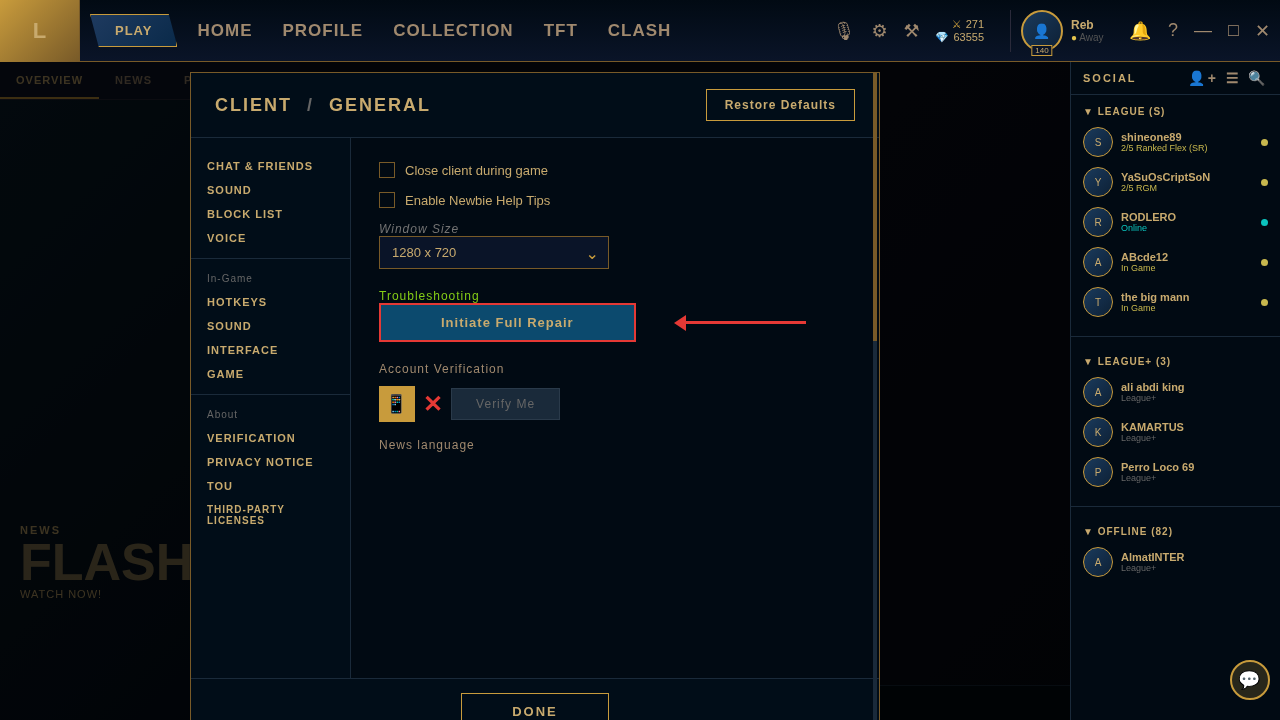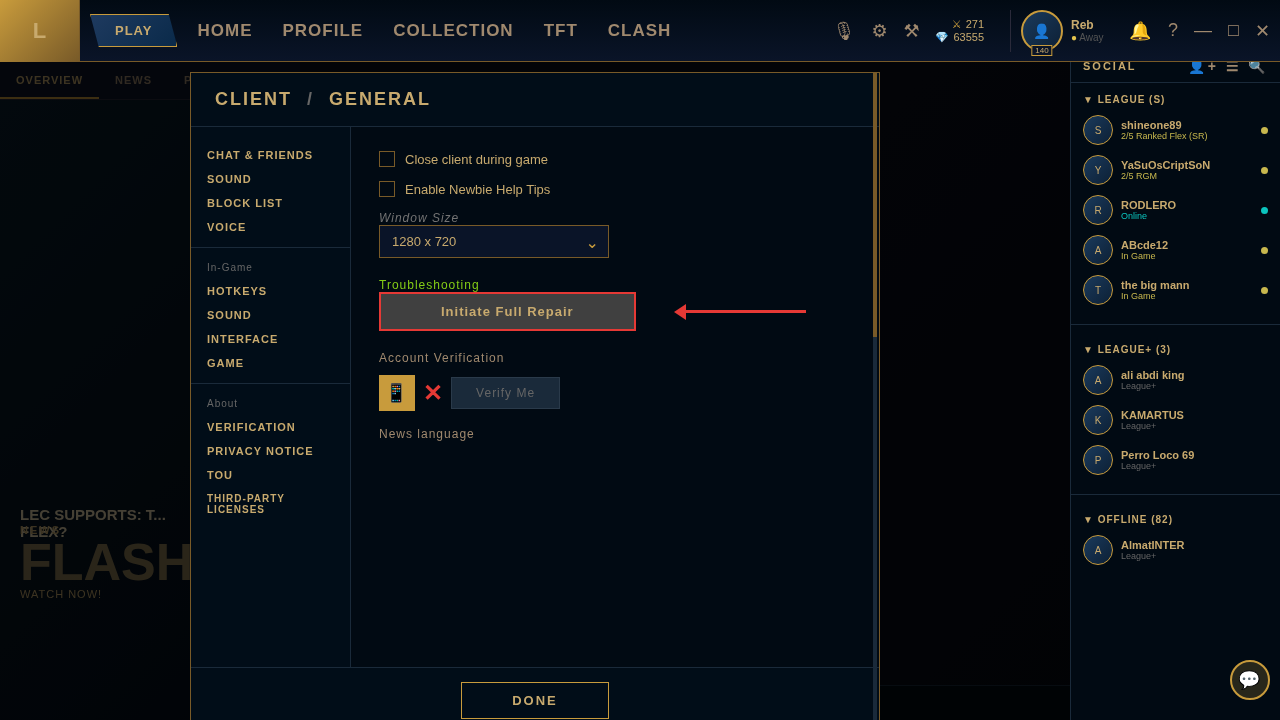--- a/index.html
+++ b/index.html
@@ -227,21 +227,21 @@
       bottom: 180px;
       left: 20px;
       font-size: 15px;
       font-weight: bold;
       color: #e8d5b0;
     }
 
     
     .right-panel {
       position: absolute;
-      top: 50px;
+      top: 62px;
       right: 0;
       width: 210px;
       bottom: 0;
       background: #010a13;
       border-left: 1px solid #1a2a3a;
       z-index: 5;
       margin-left: 41px;
     }
 
     .social-header {
@@ -491,21 +491,21 @@
       margin-bottom: 0;
     }
 
     .repair-btn-container {
       position: relative;
       display: inline-block;
       margin-bottom: 20px;
     }
 
     .repair-btn {
-      background: #404040;
+      background: #0c4a6e;
       border: 2px solid #e53935;
       color: #c8aa6e;
       padding: 10px 60px;
       font-size: 13px;
       letter-spacing: 1px;
       cursor: pointer;
       font-weight: bold;
       display: block;
     }
 
@@ -713,24 +713,20 @@
 </div>
 
 <div class="sub-navbar">
   <div class="sub-nav-item active">OVERVIEW</div>
   <div class="sub-nav-item">NEWS</div>
   <div class="sub-nav-item">PATCH NO...</div>
 </div>
 
 <div class="left-panel">
   <div class="champion-bg"></div>
-  <div class="lec-text">
-    <div>LEC SUPPORTS: T...</div>
-    <div>FLEX?</div>
-  </div>
   <div class="news-flash-text">
     <div class="news-label">NEWS</div>
     <div class="flash-label">FLASH</div>
     <div class="watch-label">WATCH NOW!</div>
   </div>
 </div>
 
 <div class="right-panel">
   <div class="social-header">
     <span>SOCIAL</span>
@@ -830,20 +826,21 @@
 
 <div class="modal-overlay">
   <div class="modal">
 
     <div class="modal-header">
       <div class="modal-title">
         <span>CLIENT</span>
         <span style="color:#666; margin: 0 8px;">/</span>
         <span>GENERAL</span>
       </div>
+      <button class="restore-btn">Restore Defaults</button>
     </div>
 
     <div class="modal-body">
 
       <div class="modal-sidebar">
         <div class="sidebar-section-label">CHAT &amp; FRIENDS</div>
         <div class="sidebar-section-label">SOUND</div>
         <div class="sidebar-section-label">BLOCK LIST</div>
         <div class="sidebar-section-label">VOICE</div>
         <div class="sidebar-divider"></div>

